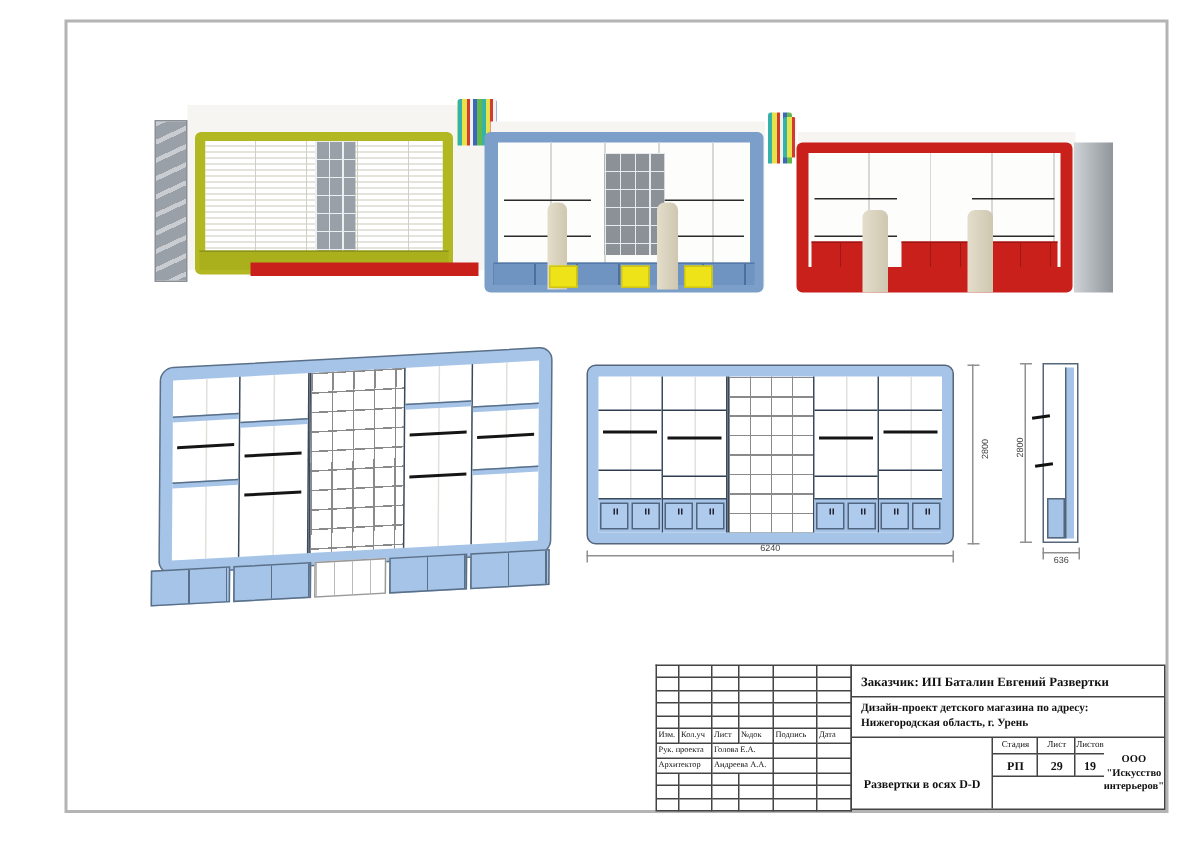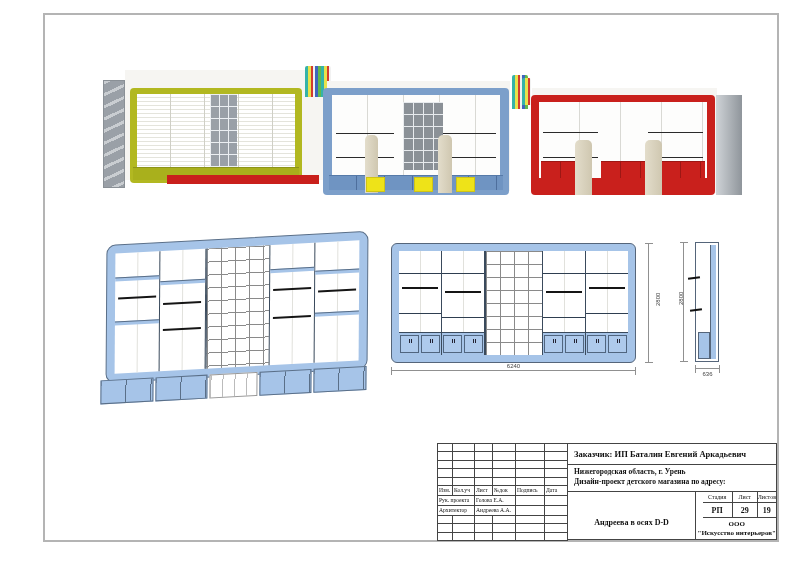--- a/index.html
+++ b/index.html
@@ -114,21 +114,21 @@
   .sig .sp2{grid-column:span 2;}
   .stamp{position:absolute;left:130px;top:0;width:210px;height:97px;
        border:1px solid #444;box-sizing:border-box;display:flex;flex-direction:column;}
   .st-row1{height:20px;border-bottom:1px solid #444;display:flex;align-items:center;
        padding-left:6px;font-weight:bold;font-size:8.5px;}
   .st-row2{height:27px;border-bottom:1px solid #444;padding:2px 6px;box-sizing:border-box;
        font-weight:bold;font-size:7.5px;line-height:1.35;}
   .st-row3{flex:1;display:flex;}
   .st-title{width:127px;border-right:1px solid #444;display:flex;align-items:flex-end;
        justify-content:center;padding-bottom:12px;font-weight:bold;font-size:8px;}
-  .st-right{flex:1;display:flex;flex-direction:column;align-items:flex-end;}
+  .st-right{flex:1;display:flex;}
   .stage{display:grid;grid-template-columns:30px 25px 1fr;grid-template-rows:11px 15px;}
   .stage .c{border-right:1px solid #444;border-bottom:1px solid #444;display:flex;
        align-items:center;justify-content:center;font-size:6px;}
   .stage .c:nth-child(3n){border-right:none;}
   .stage .val{font-weight:bold;font-size:8px;}
   .company{flex:1;display:flex;flex-direction:column;align-items:center;justify-content:center;
        font-weight:bold;font-size:7px;line-height:1.25;text-align:center;}
 </style>
 </head>
 <body>
@@ -365,27 +365,27 @@
         <div class="c"></div>
       <div class="c"></div>
         <div class="c"></div>
         <div class="c"></div>
         <div class="c"></div>
         <div class="c"></div>
         <div class="c"></div>
     </div>
 
     <div class="stamp">
-      <div class="st-row1">Заказчик:  ИП Баталин Евгений Аркадьевич</div>
+      <div class="st-row1">Заказчик:  ИП Баталин Евгений Развертки</div>
       <div class="st-row2">
+        <div>Дизайн-проект детского магазина по адресу:</div>
         <div>Нижегородская область, г. Урень</div>
-        <div>Дизайн-проект детского магазина по адресу:</div>
       </div>
       <div class="st-row3">
-        <div class="st-title">Андреева в осях D-D</div>
+        <div class="st-title">Развертки в осях D-D</div>
         <div class="st-right">
           <div class="stage">
             <div class="c">Стадия</div>
             <div class="c">Лист</div>
             <div class="c">Листов</div>
             <div class="c val">РП</div>
             <div class="c val">29</div>
             <div class="c val">19</div>
           </div>
           <div class="company">

